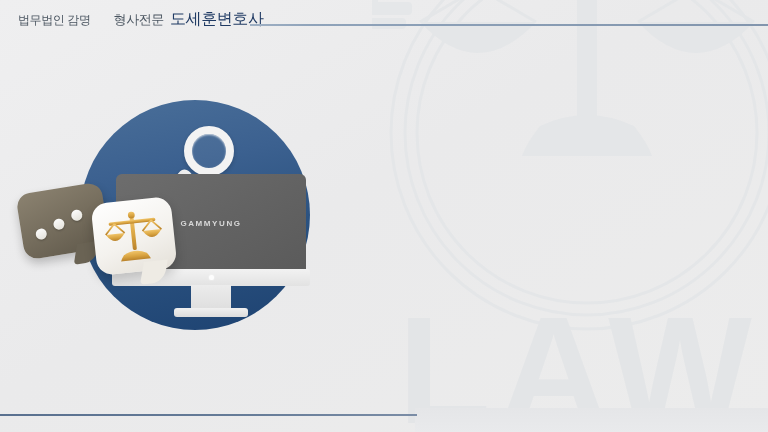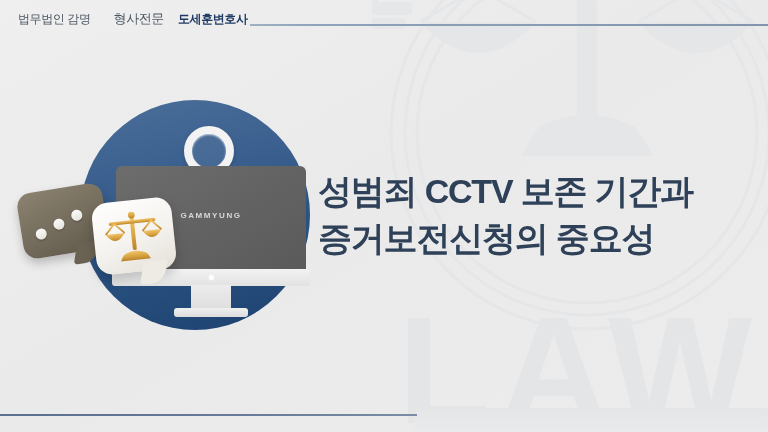--- a/index.html
+++ b/index.html
@@ -63,25 +63,25 @@
     letter-spacing:-0.4px;
   }
   .brand-spec{
     font-size:13px;
     color:#4a5560;
     font-weight:400;
     letter-spacing:-0.4px;
     margin-left:23px;
   }
   .brand-name{
-    font-size:12px;
+    font-size:16px;
     color:#1f3a63;
-    font-weight:700;
+    font-weight:400;
     letter-spacing:-0.4px;
-    margin-left:14px;
+    margin-left:6px;
   }
   .header-rule{
     position:absolute;
     left:250px; top:24px;
     width:518px; height:2px;
     background:linear-gradient(90deg,#9fb0c4 0%, #8fa3ba 12%, #8295ad 100%);
   }
 
   
   .bottom-rule{
@@ -122,21 +122,21 @@
     background:linear-gradient(168deg,#4a6f99 0%, #3c6190 30%, #2b5280 60%, #1d4271 100%);
   }
 
   
   .monitor{
     position:absolute;
     left:98px; top:78px;
     width:190px; height:128px;
   }
   .mon-screen{
-    position:absolute; left:0; top:0;
+    position:absolute; left:0; top:8px;
     width:190px; height:105px;
     background:linear-gradient(150deg,#6d6d6d 0%, #636363 50%, #5a5a5a 100%);
     border-radius:6px 6px 2px 2px;
   }
   .mon-label{
     position:absolute;
     left:0; top:45px;
     width:190px;
     text-align:center;
     font-size:8px;
@@ -290,24 +290,20 @@
 
   <div class="header">
     <div class="brand">
       <span class="brand-firm">법무법인 감명</span>
       <span class="brand-spec">형사전문</span>
       <span class="brand-name">도세훈변호사</span>
     </div>
   </div>
   <div class="header-rule"></div>
 
-  <div class="title-block">
-    <div class="title-line">성범죄 CCTV 보존 기간과</div>
-    <div class="title-line">증거보전신청의 중요성</div>
-  </div>
 
   <div class="illo">
 
     <div class="circle"></div>
 
     <div class="magnifier">
       <div class="mag-handle"></div>
       <div class="mag-ring"></div>
     </div>
 

